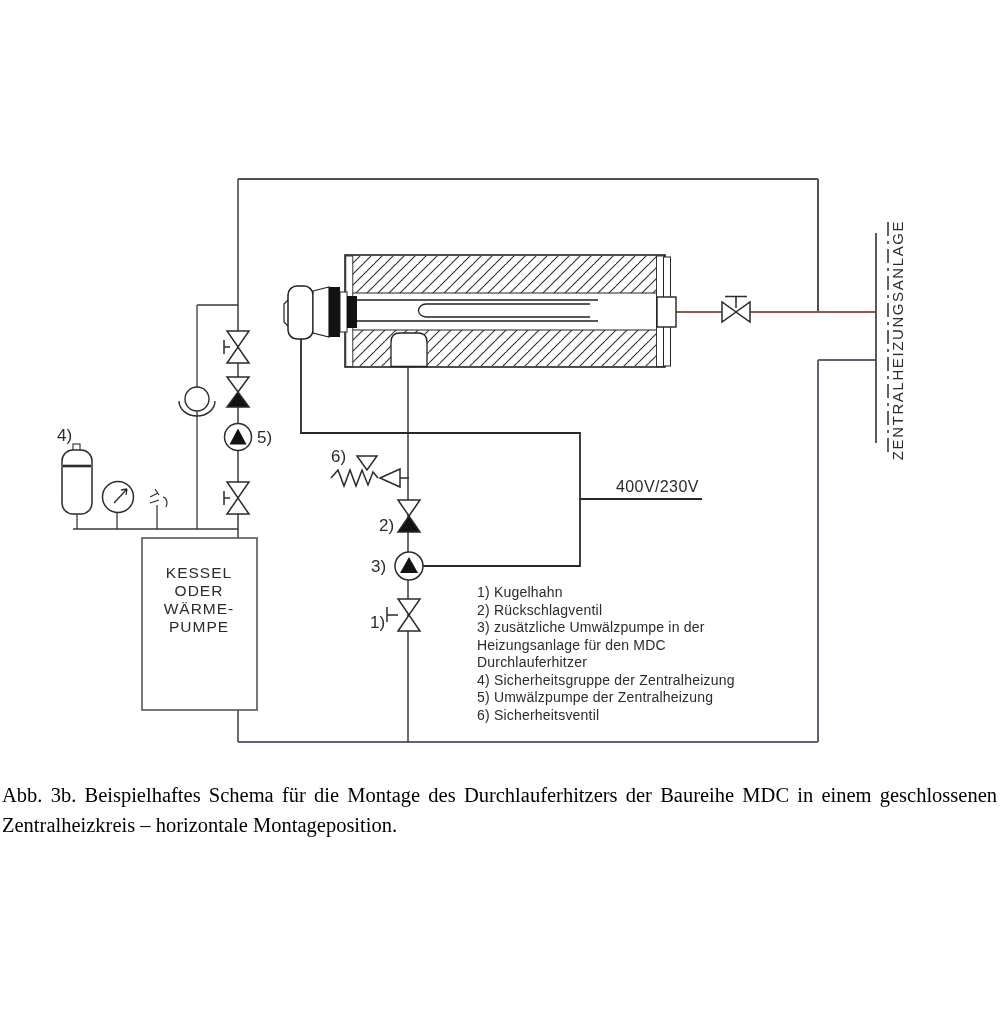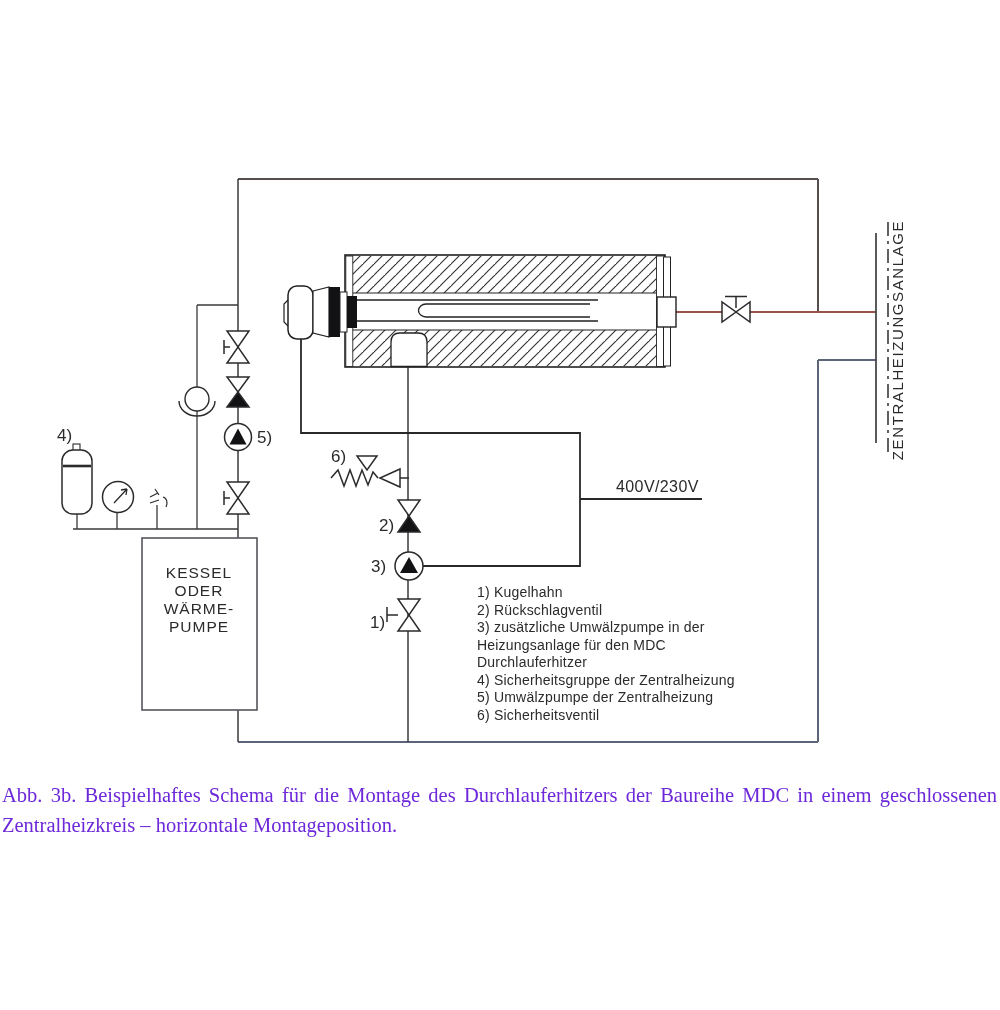--- a/index.html
+++ b/index.html
@@ -7,21 +7,21 @@
         font-family:"Liberation Sans",sans-serif;}
   #diagram{position:absolute;left:0;top:0;}
   svg text{font-family:"Liberation Sans",sans-serif;fill:#2b2b2d;}
   .num-label{font-size:17px;}
   .legend-text{font-size:14px;letter-spacing:.2px;}
   .boiler-text{font-size:15.5px;letter-spacing:1px;}
   .voltage-text{font-size:16px;letter-spacing:.4px;}
   .vert-text{font-size:15px;letter-spacing:1.6px;}
   #caption{position:absolute;left:2px;top:780px;width:995px;
            font-family:"Liberation Serif",serif;font-size:20.5px;line-height:30px;
-           color:#6d28d9;text-align:justify;}
+           color:#000000;text-align:justify;}
 </style>
 </head>
 <body>
 
 <div id="page">
 
   <svg id="diagram" width="1000" height="1010" viewBox="0 0 1000 1010">
     <defs>
       <pattern id="hatch" patternUnits="userSpaceOnUse" width="11" height="11">
         <path d="M-2,13 L13,-2" stroke="#2e2e30" stroke-width="1.1" fill="none"></path>

